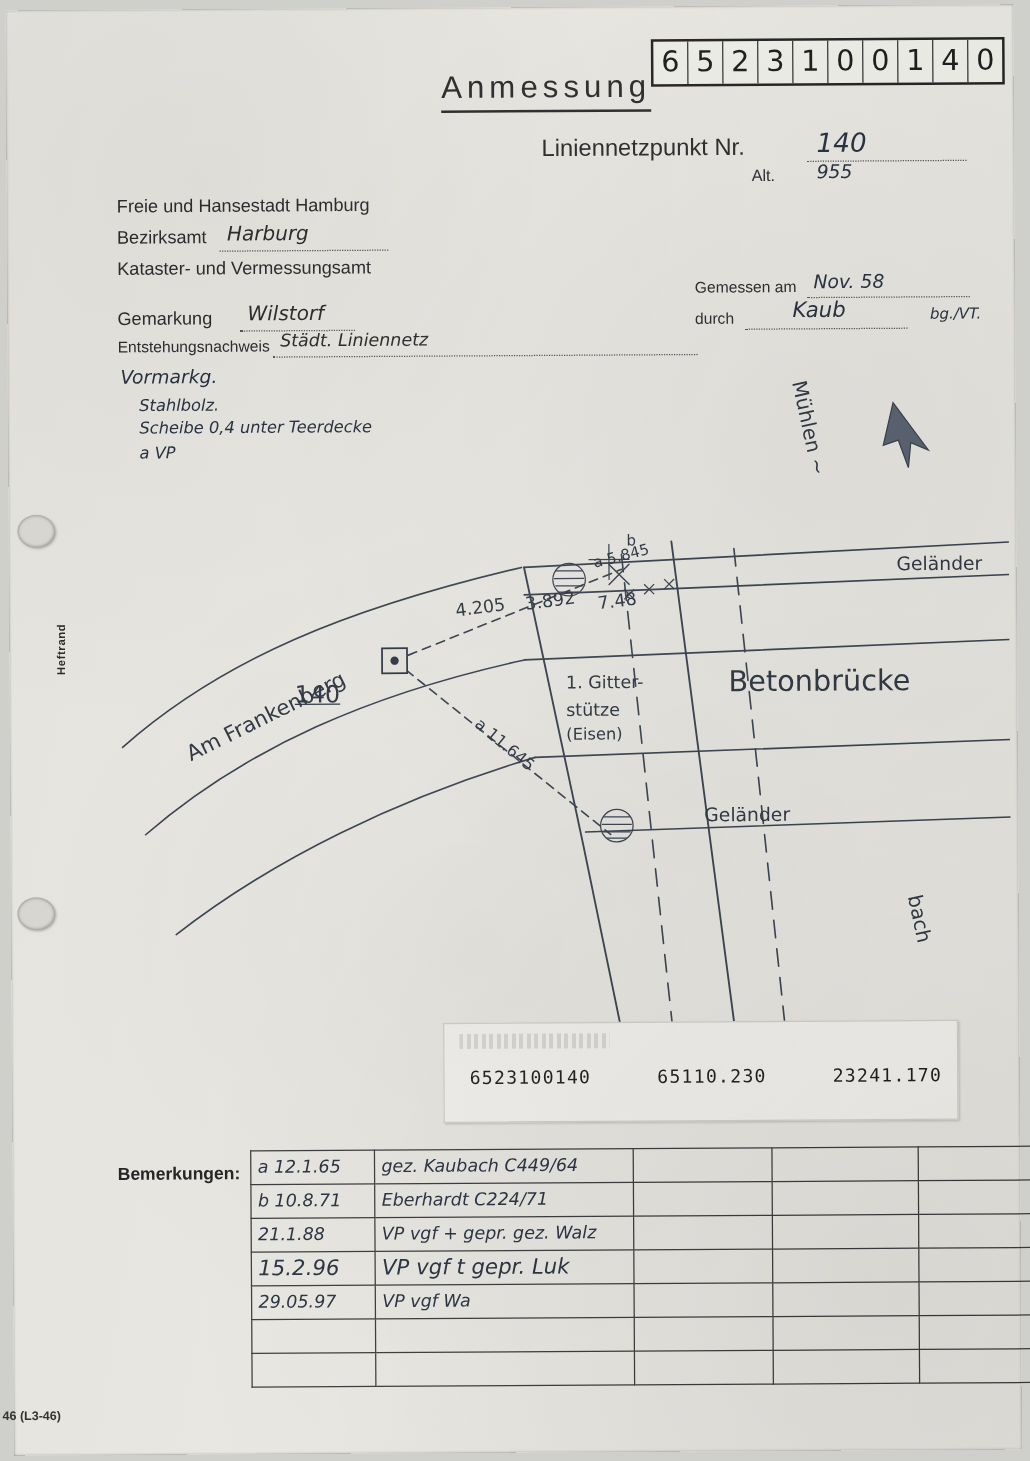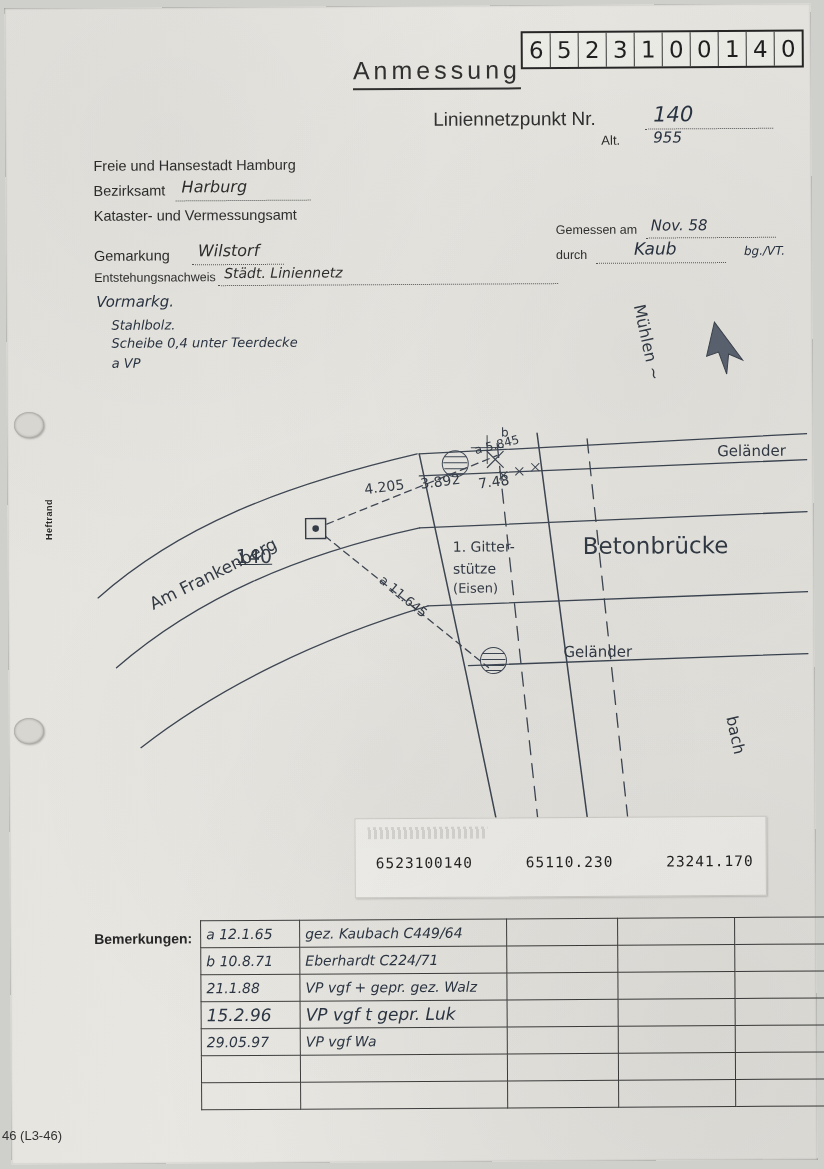--- a/index.html
+++ b/index.html
@@ -222,23 +222,23 @@
   table.bem td.c1 { width: 88px; }
   table.bem td.c2 { width: 196px; }
   table.bem td.c3 { width: 100px; }
   table.bem td.c4 { width: 106px; }
   table.bem td.c5 { width: 106px; }
 
   .footcode {
     position: absolute;
     left: 2px;
     top: 1128px;
-    font-size: 13px;
+    font-size: 10px;
     color: #333;
-    font-weight: normal;
+    font-weight: bold;
   }
 </style>
 </head>
 <body>
 
 <div class="page">
   <div class="sheet">
 
     <div class="title">Anmessung</div>
 

